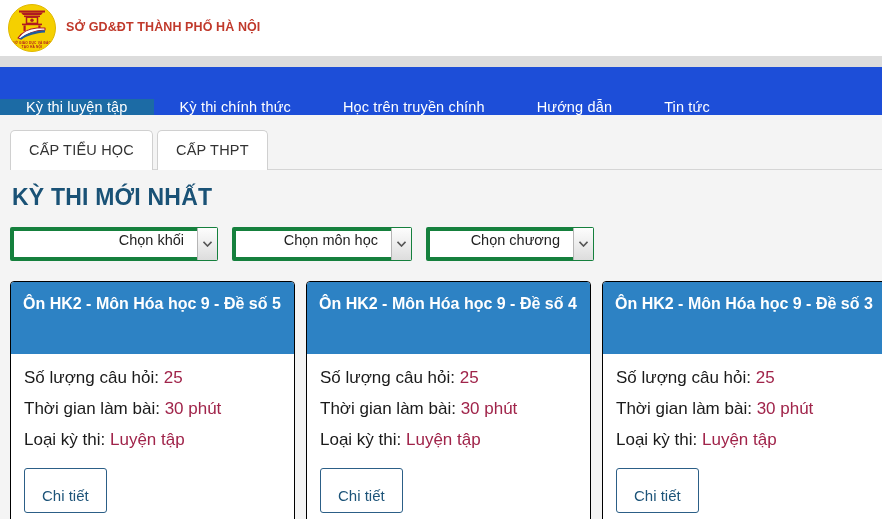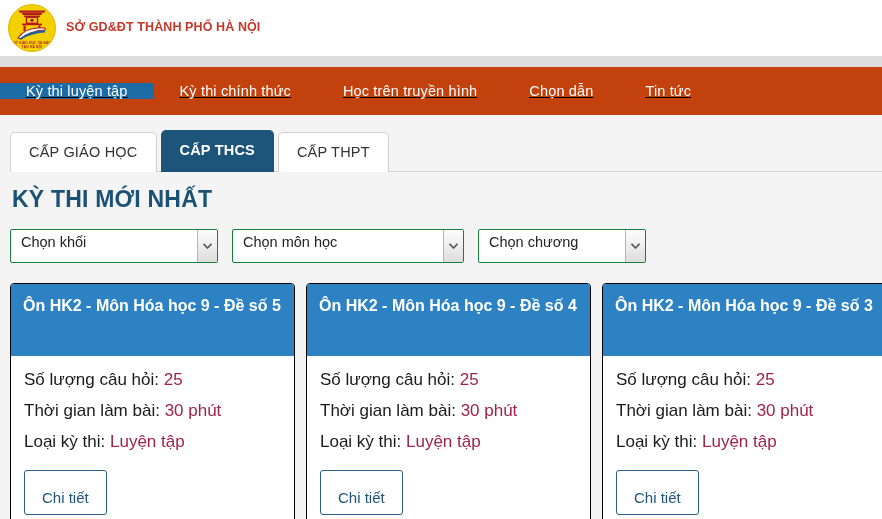--- a/index.html
+++ b/index.html
@@ -75,26 +75,25 @@
     line-height: 1.25;
   }
 
   .header-strip {
     height: 11px;
     background: #dcdcdc;
   }
 
   
   .main-nav {
-    background: #c2410c;
+    background: #1d4ed8;
     height: 48px;
     display: flex;
-    align-items: center;
+    align-items: flex-end;
     overflow: hidden;
-    text-decoration: underline;
   }
   .nav-item {
     display: flex;
     align-items: center;
     justify-content: center;
     color: #ffffff;
     font-size: 14.5px;
     padding: 0 26px;
     white-space: nowrap;
     cursor: pointer;
@@ -158,44 +157,45 @@
 
   .filters {
     display: flex;
     gap: 14px;
     margin-bottom: 20px;
   }
   .native-select {
     appearance: none;
     -webkit-appearance: none;
     background: #ffffff;
-    border: 1px solid #15803d;
+    border: 4px solid #15803d;
     border-radius: 2px;
     height: 34px;
     font-size: 14.5px;
     font-family: "Liberation Sans", sans-serif;
     color: #222222;
     padding: 0 30px 8px 10px;
     cursor: pointer;
+    text-align: right;
   }
   .select-wrap { position: relative; display: inline-block; }
   .select-arrow {
     position: absolute;
     top: 1px; right: 1px; bottom: 1px;
     width: 20px;
     background: linear-gradient(to bottom, #fdfdfd 0%, #ececec 55%, #dddddd 100%);
     border-left: 1px solid #b5b5b5;
     display: flex;
     align-items: center;
     justify-content: center;
     pointer-events: none;
   }
   .select-arrow svg { display: block; }
   .sel-1 { width: 208px; }
-  .sel-2 { width: 232px; }
+  .sel-2 { width: 180px; }
   .sel-3 { width: 168px; }
 
   
   .cards {
     display: flex;
     gap: 11px;
   }
   .card {
     width: 285px;
     flex: 0 0 285px;
@@ -269,37 +269,34 @@
 <div class="header-strip"></div>
 
 <div class="main-nav">
   <div class="nav-item active">
     <span>Kỳ thi luyện tập</span>
   </div>
   <div class="nav-item">
     <span>Kỳ thi chính thức</span>
   </div>
   <div class="nav-item">
-    <span>Học trên truyền hình</span>
+    <span>Học trên truyền chính</span>
   </div>
   <div class="nav-item">
-    <span>Chọn dẫn</span>
+    <span>Hướng dẫn</span>
   </div>
   <div class="nav-item">
     <span>Tin tức</span>
   </div>
 </div>
 
 <div class="tabs-region">
   <div class="tabs-row">
     <div class="tab">
-      <span>CẤP GIÁO HỌC</span>
-    </div>
-    <div class="tab active">
-      <span>CẤP THCS</span>
+      <span>CẤP TIỂU HỌC</span>
     </div>
     <div class="tab">
       <span>CẤP THPT</span>
     </div>
   </div>
   <div class="tabs-underline"></div>
 </div>
 
 <div class="content">
 

